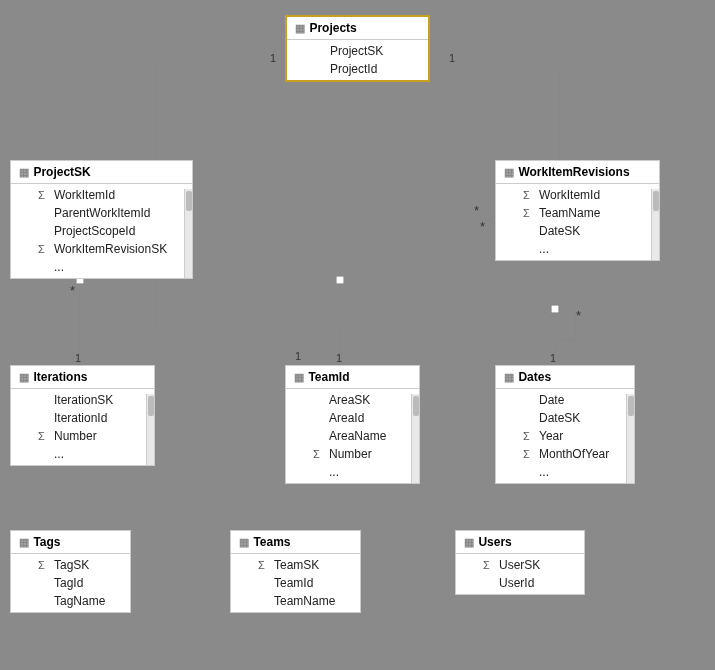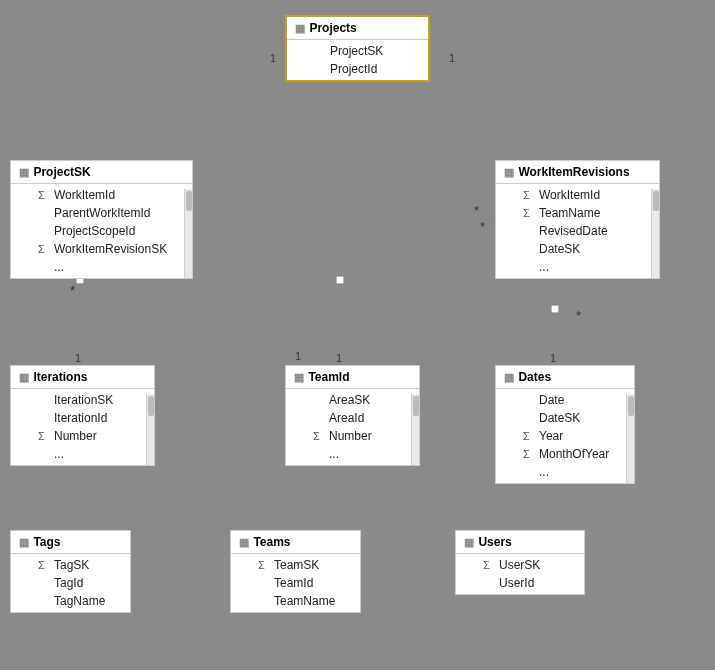--- a/index.html
+++ b/index.html
@@ -196,24 +196,20 @@
       <div class="table-row">
           <span class="row-sigma">Σ</span>
           <span>WorkItemId</span>
         </div>
       <div class="table-row">
           <span class="row-sigma">Σ</span>
           <span>TeamName</span>
         </div>
       <div class="table-row">
           <span class="row-sigma"></span>
-          <span>RevisedDate</span>
-        </div>
-      <div class="table-row">
-          <span class="row-sigma"></span>
           <span>DateSK</span>
         </div>
       <div class="table-row">
           <span class="row-sigma"></span>
           <span>...</span>
         </div>
     </div>
     <div class="scrollbar-stub">
       <div class="scrollbar-thumb"></div>
     </div>
@@ -255,20 +251,24 @@
     <div class="table-rows">
       <div class="table-row">
           <span class="row-sigma"></span>
           <span>AreaSK</span>
         </div>
       <div class="table-row">
           <span class="row-sigma"></span>
           <span>AreaId</span>
         </div>
       <div class="table-row">
+          <span class="row-sigma"></span>
+          <span>AreaName</span>
+        </div>
+      <div class="table-row">
           <span class="row-sigma">Σ</span>
           <span>Number</span>
         </div>
       <div class="table-row">
           <span class="row-sigma"></span>
           <span>...</span>
         </div>
     </div>
     <div class="scrollbar-stub">
       <div class="scrollbar-thumb"></div>

